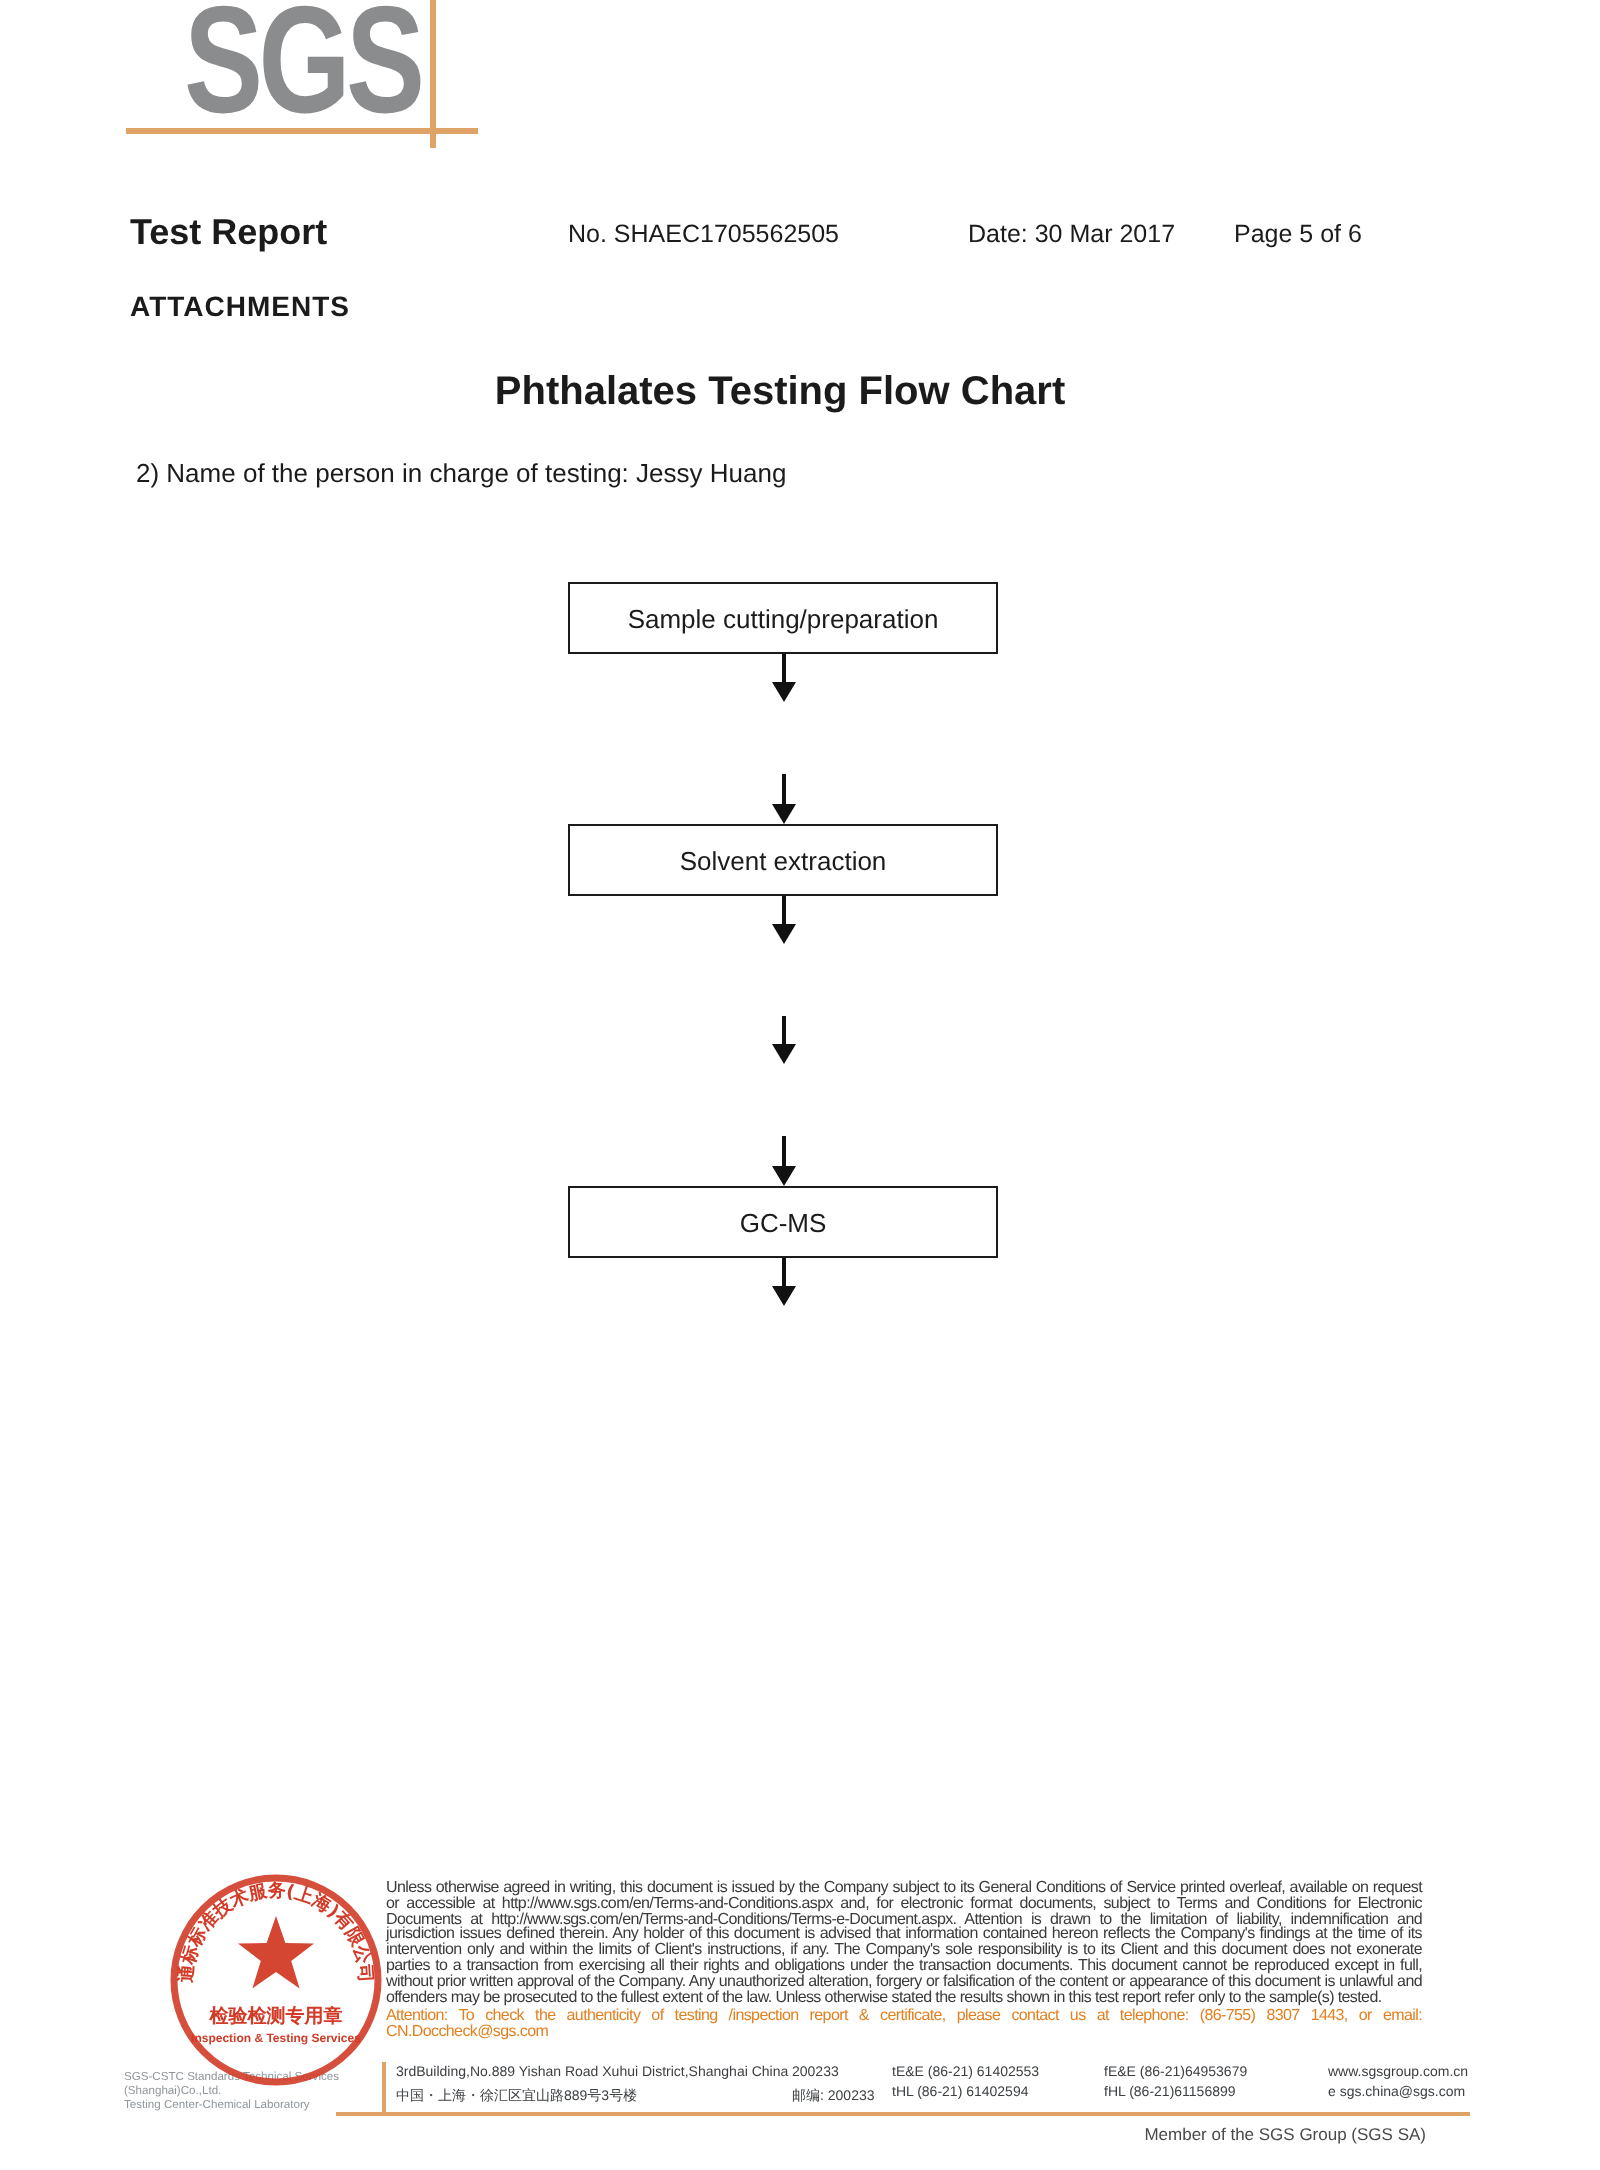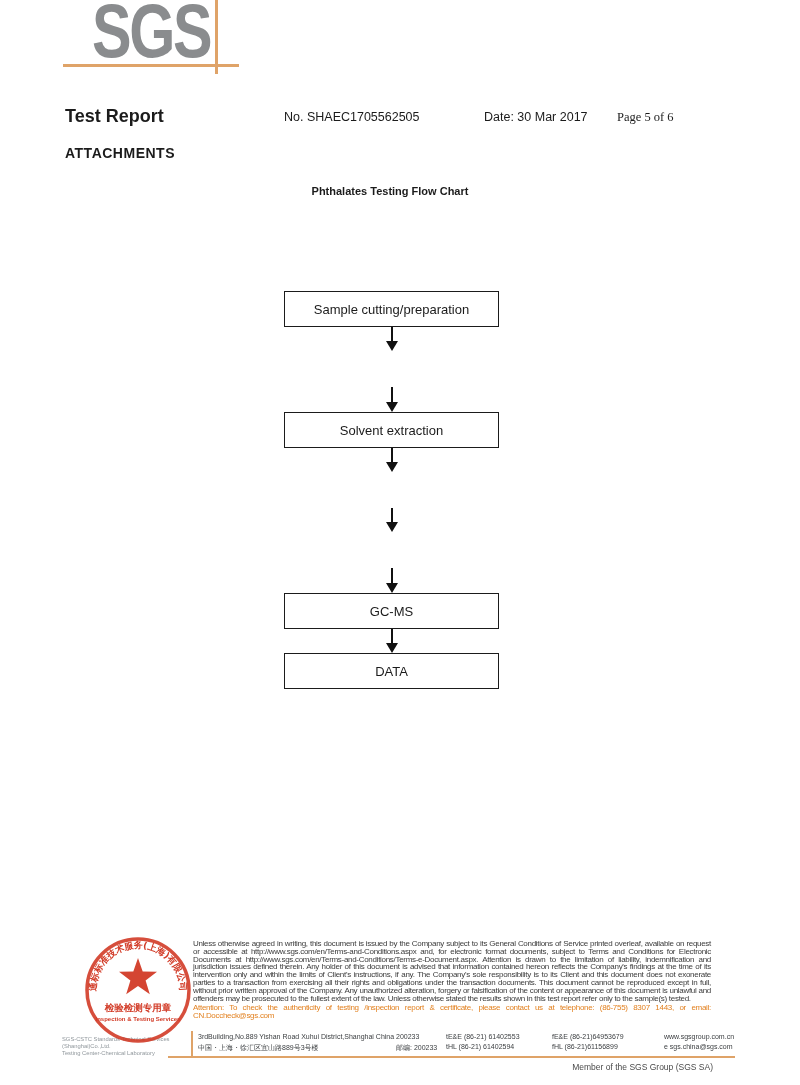--- a/index.html
+++ b/index.html
@@ -12,23 +12,23 @@
     position:absolute; left:92px; top:-7px; font-size:76px; font-weight:bold;
     color:#8a8c8e; letter-spacing:-3px; transform:scaleX(0.78); transform-origin:left top;
     line-height:76px;
   }
   .logo-hline { position:absolute; left:63px; top:64px; width:176px; height:3px; background:#dfa368; }
   .logo-vline { position:absolute; left:215px; top:0; width:3px; height:74px; background:#dfa368; }
   
   .report-title { position:absolute; left:65px; top:106px; font-size:18px; font-weight:bold; }
   .report-no    { position:absolute; left:284px; top:110px; font-size:12.5px; }
   .report-date  { position:absolute; left:484px; top:110px; font-size:12.5px; }
-  .report-page  { position:absolute; left:617px; top:110px; font-size:12.5px;font-family:Liberation Serif, serif; }
+  .report-page  { position:absolute; left:617px; top:110px; font-size:12.5px; }
   .attachments  { position:absolute; left:65px; top:145px; font-size:14px; font-weight:bold; letter-spacing:0.5px; }
-  .flow-title   { position:absolute; left:0; right:20px; top:185px; text-align:center; font-size:11px; font-weight:bold; }
+  .flow-title   { position:absolute; left:0; right:20px; top:185px; text-align:center; font-size:20px; font-weight:bold; }
   .notes        { position:absolute; left:68px; top:227px; font-size:13px; line-height:20px; }
   
   .flow-box {
     position:absolute; left:284px; width:215px; height:36px; box-sizing:border-box;
     border:1.5px solid #1b1b1b; background:#fff; display:flex; align-items:center;
     justify-content:center; font-size:13px;
   }
   .flow-arrow { position:absolute; left:384px; width:16px; display:flex; flex-direction:column; align-items:center; }
   .flow-arrow .stem { width:2.5px; flex:1; background:#111; }
   .flow-arrow .head {
@@ -68,20 +68,21 @@
 
   <div class="report-title">Test Report</div>
   <div class="report-no">No. SHAEC1705562505</div>
   <div class="report-date">Date: 30 Mar 2017</div>
   <div class="report-page">Page 5 of 6</div>
 
   <div class="attachments">ATTACHMENTS</div>
   <div class="flow-title">Phthalates Testing Flow Chart</div>
 
   <div class="notes">
+    <div>2) Name of the person in charge of testing: Jessy Huang</div>
   </div>
 
   <div class="flow-box" style="top:291px">Sample cutting/preparation</div>
   <div class="flow-arrow" style="top:327px;height:24px">
       <div class="stem"></div>
       <div class="head"></div>
     </div>
   <div class="flow-arrow" style="top:387px;height:25px">
       <div class="stem"></div>
       <div class="head"></div>
@@ -97,21 +98,20 @@
     </div>
   <div class="flow-arrow" style="top:568px;height:25px">
       <div class="stem"></div>
       <div class="head"></div>
     </div>
   <div class="flow-box" style="top:593px">GC-MS</div>
   <div class="flow-arrow" style="top:629px;height:24px">
       <div class="stem"></div>
       <div class="head"></div>
     </div>
-  <div class="flow-box" style="top:653px">DATA</div>
 
   <div class="company-gray">
     <div>SGS-CSTC Standards Technical Services (Shanghai)Co.,Ltd.</div>
     <div>Testing Center-Chemical Laboratory</div>
   </div>
 
   <svg class="stamp" width="112" height="118" viewBox="0 0 112 118">
     <defs>
       <path id="arcTop" d="M 16.5,68.4 A 42,42 0 1 1 95.5,68.4" fill="none"></path>
     </defs>

